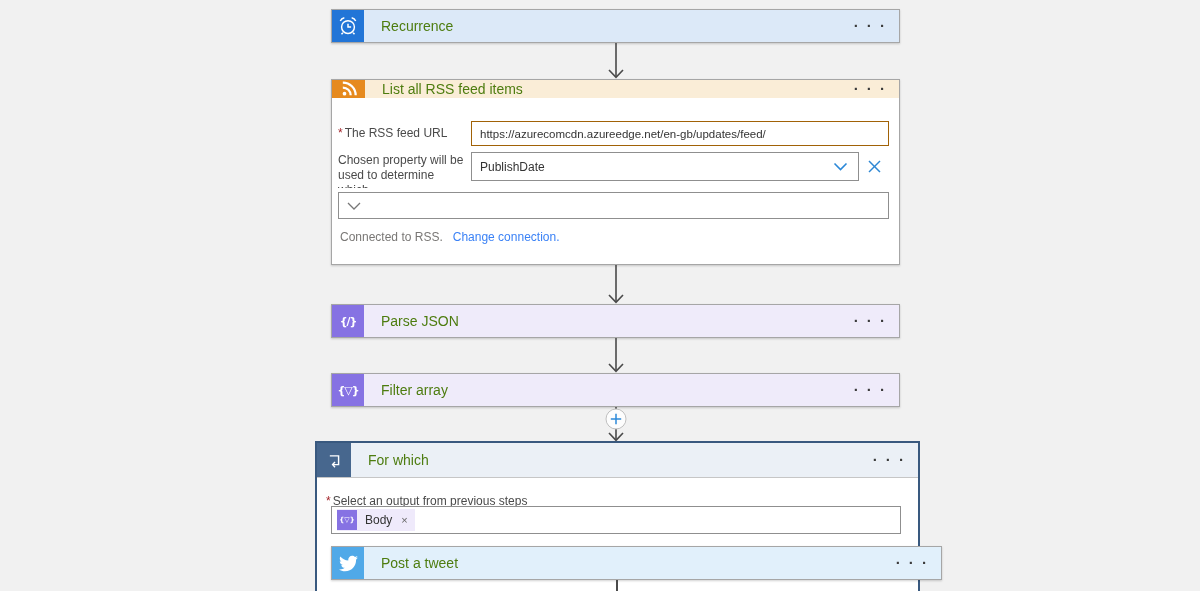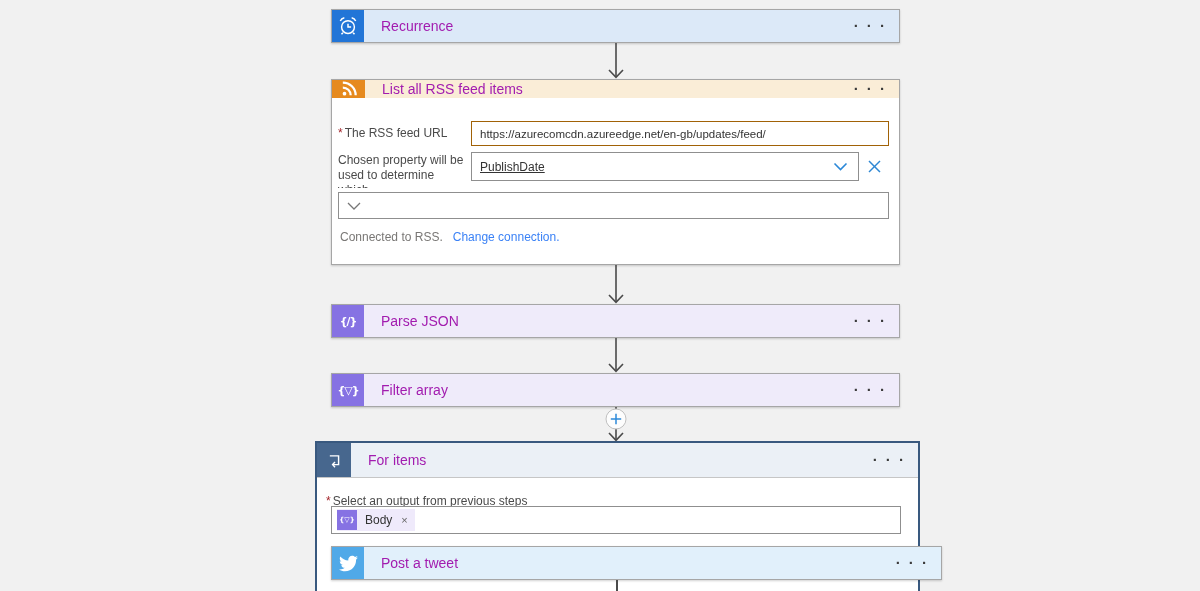--- a/index.html
+++ b/index.html
@@ -4,36 +4,36 @@
 <style>
   html,body{margin:0;padding:0;background:#e8e8e8;}
   .canvas{position:relative;width:1200px;height:591px;background:#f1f1f1;overflow:hidden;
           font-family:"Liberation Sans",sans-serif;}
   
   .step{position:absolute;height:34px;display:flex;align-items:stretch;
         border:1px solid #a6a6a6;box-sizing:border-box;background:#fff;
         box-shadow:0 1px 2px rgba(0,0,0,.18);cursor:pointer;}
   .step-icon{flex:0 0 32px;display:flex;align-items:center;justify-content:center;color:#fff;}
   .glyph{font-family:"DejaVu Sans",sans-serif;font-size:11px;font-weight:bold;letter-spacing:-1px;}
-  .step-title{font-size:14px;color:#a21caf;display:flex;align-items:center;padding-left:17px;white-space:nowrap;}
+  .step-title{font-size:14px;color:#4d7c0f;display:flex;align-items:center;padding-left:17px;white-space:nowrap;}
   .step-menu{margin-left:auto;display:flex;align-items:center;padding:0 12px;color:#3b3b3b;
              font-size:15px;letter-spacing:2px;cursor:pointer;font-weight:bold;line-height:0;}
   
   .rss-card{position:absolute;left:331px;top:79px;width:569px;height:186px;background:#fff;
             border:1px solid #a6a6a6;box-sizing:border-box;box-shadow:0 1px 2px rgba(0,0,0,.18);}
   .rss-head{height:18px;display:flex;align-items:stretch;background:#faedd7;cursor:pointer;}
   .rss-head .step-icon{flex:0 0 33px;}
   .fld-label{position:absolute;font-size:12px;color:#4a4a4a;}
   .req{color:#a4262c;margin-right:2px;}
   .clip3{height:5px;overflow:hidden;}
   .txt-input{position:absolute;border:1px solid #a16207;background:#fff;display:flex;align-items:center;
              padding-left:8px;box-sizing:border-box;font-size:11.5px;color:#333;cursor:text;}
   .combo{position:absolute;border:1px solid #8f8f8f;background:#fff;display:flex;align-items:center;
          padding:0 10px 0 8px;box-sizing:border-box;font-size:12px;color:#333;cursor:pointer;}
-  .combo .lbl{flex:1;text-decoration:underline;}
+  .combo .lbl{flex:1;}
   .status-row{position:absolute;font-size:12px;color:#797775;}
   .link{color:#3b82f6;margin-left:10px;cursor:pointer;}
   .clear-x{position:absolute;cursor:pointer;line-height:0;}
   
   .foreach{position:absolute;left:315px;top:441px;width:605px;height:176px;background:#fff;
            border:2px solid #39597f;box-sizing:border-box;}
   .fe-head{height:34px;display:flex;align-items:stretch;background:#ebf0f6;
            border-bottom:1px solid #c6c6c6;cursor:pointer;}
   .fe-head .step-icon{flex:0 0 34px;}
   .fe-label{position:absolute;left:9px;top:51px;font-size:12px;color:#4a4a4a;}
@@ -158,21 +158,21 @@
   </svg>
 
   <div class="foreach">
     <div class="fe-head">
       <div class="step-icon" style="background:#47678e">
         <svg width="20" height="20" viewBox="0 0 24 24" fill="none" stroke="#fff" stroke-width="1.7">
           <path d="M7 7 H17.5 V17.5 H10.5"></path>
           <polyline points="13.2,14.4 10.3,17.5 13.2,20.6"></polyline>
         </svg>
       </div>
-      <div class="step-title">For items</div>
+      <div class="step-title">For which</div>
       <div class="step-menu">· · ·</div>
     </div>
 
     <div class="fe-label">
       <span class="req">*</span><span>Select an output from previous steps</span>
     </div>
 
     <div class="fe-input">
       <span class="token">
         <span class="token-icon">

